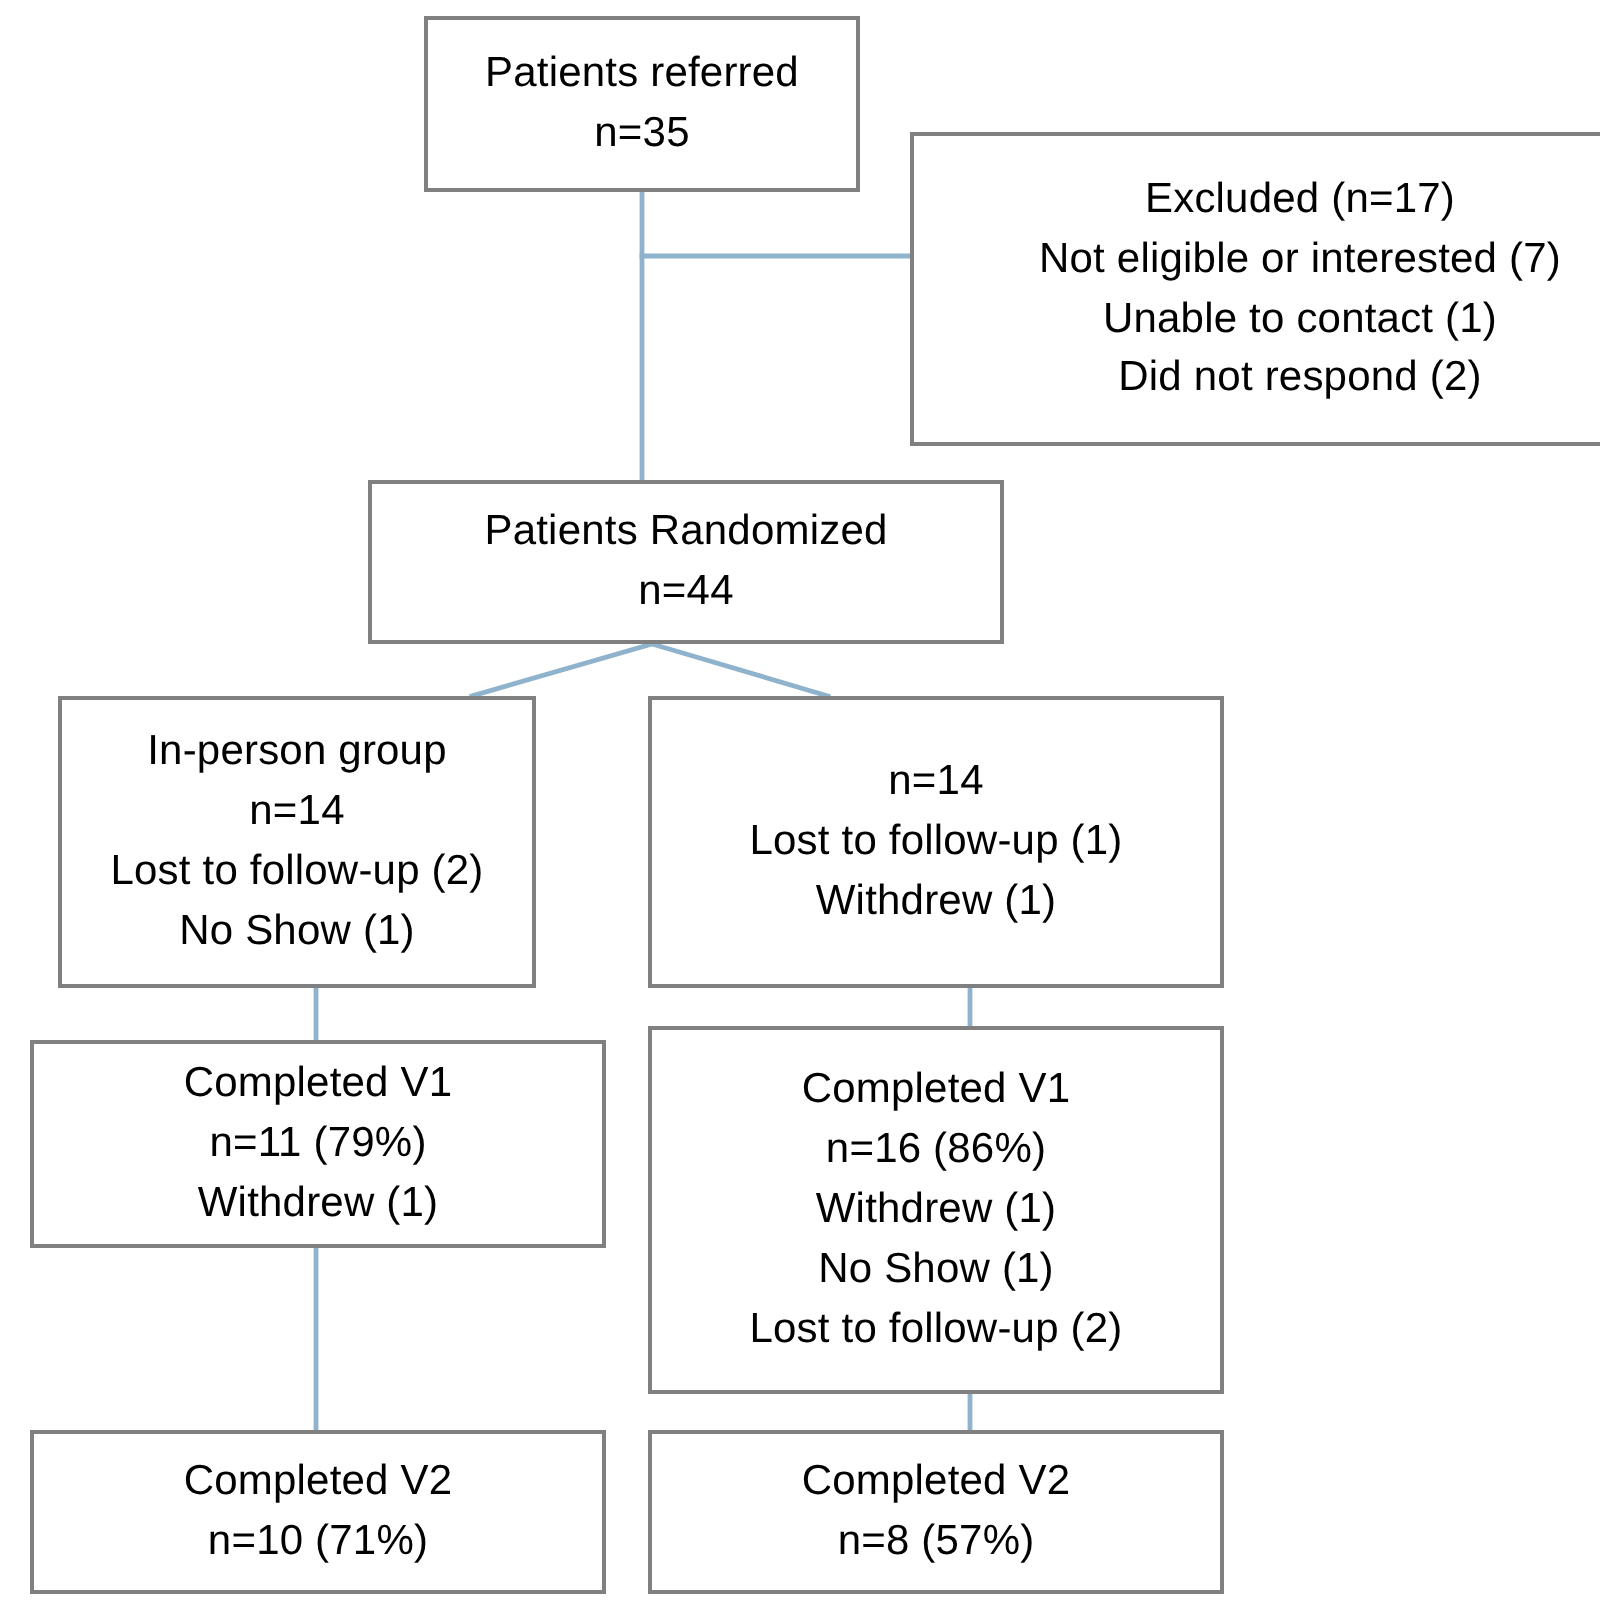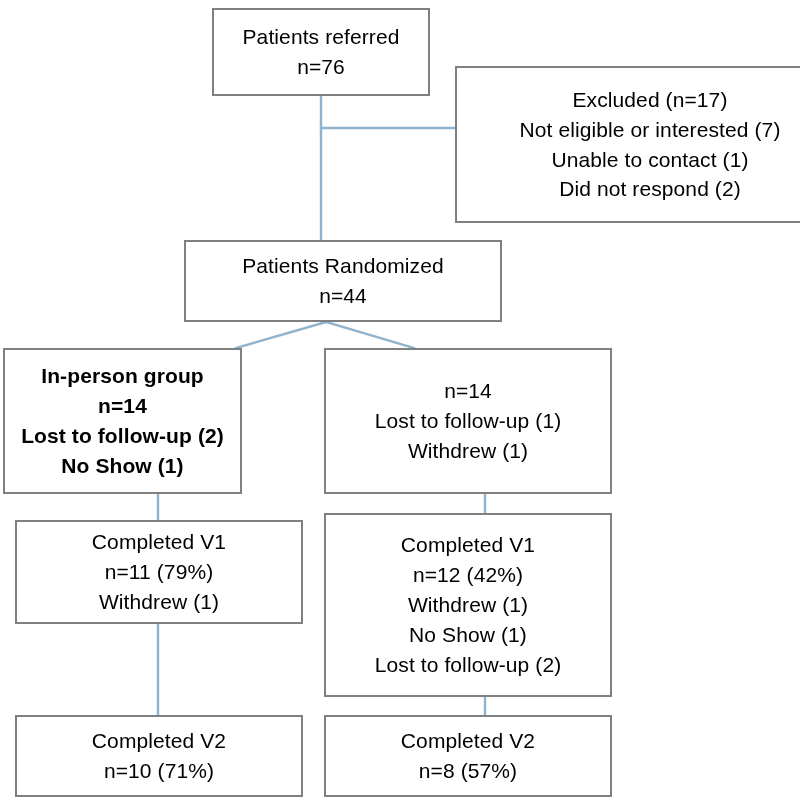--- a/index.html
+++ b/index.html
@@ -43,21 +43,21 @@
     padding: 2px 6px;
   }
   .node .line {
     white-space: nowrap;
     display: block;
   }
   
   #node-referred   { left: 212px; top: 8px;   width: 218px; height: 88px;  }
   #node-excluded   { left: 455px; top: 66px;  width: 390px; height: 157px; }
   #node-randomized { left: 184px; top: 240px; width: 318px; height: 82px;  }
-  #node-inperson   { left: 3px;  top: 348px; width: 239px; height: 146px; font-weight: bold; }
+  #node-inperson   { left: 29px;  top: 348px; width: 239px; height: 146px; }
   #node-telemed    { left: 324px; top: 348px; width: 288px; height: 146px; }
   #node-v1-left    { left: 15px;  top: 520px; width: 288px; height: 104px; }
   #node-v1-right   { left: 324px; top: 513px; width: 288px; height: 184px; }
   #node-v2-left    { left: 15px;  top: 715px; width: 288px; height: 82px;  }
   #node-v2-right   { left: 324px; top: 715px; width: 288px; height: 82px;  }
 </style>
 </head>
 <body>
 
 <div id="diagram-root">
@@ -78,21 +78,21 @@
       <line x1="485" y1="494" x2="485" y2="513"></line>
 
       <line x1="158" y1="624" x2="158" y2="715"></line>
 
       <line x1="485" y1="697" x2="485" y2="715"></line>
     </g>
   </svg>
 
   <div class="node" id="node-referred">
     <span class="line">Patients referred</span>
-    <span class="line">n=76</span>
+    <span class="line">n=35</span>
   </div>
 
   <div class="node" id="node-excluded">
     <span class="line">Excluded (n=17)</span>
     <span class="line">Not eligible or interested (7)</span>
     <span class="line">Unable to contact (1)</span>
     <span class="line">Did not respond (2)</span>
   </div>
 
   <div class="node" id="node-randomized">
@@ -114,21 +114,21 @@
   </div>
 
   <div class="node" id="node-v1-left">
     <span class="line">Completed V1</span>
     <span class="line">n=11 (79%)</span>
     <span class="line">Withdrew (1)</span>
   </div>
 
   <div class="node" id="node-v1-right">
     <span class="line">Completed V1</span>
-    <span class="line">n=12 (42%)</span>
+    <span class="line">n=16 (86%)</span>
     <span class="line">Withdrew (1)</span>
     <span class="line">No Show (1)</span>
     <span class="line">Lost to follow-up (2)</span>
   </div>
 
   <div class="node" id="node-v2-left">
     <span class="line">Completed V2</span>
     <span class="line">n=10 (71%)</span>
   </div>
 

